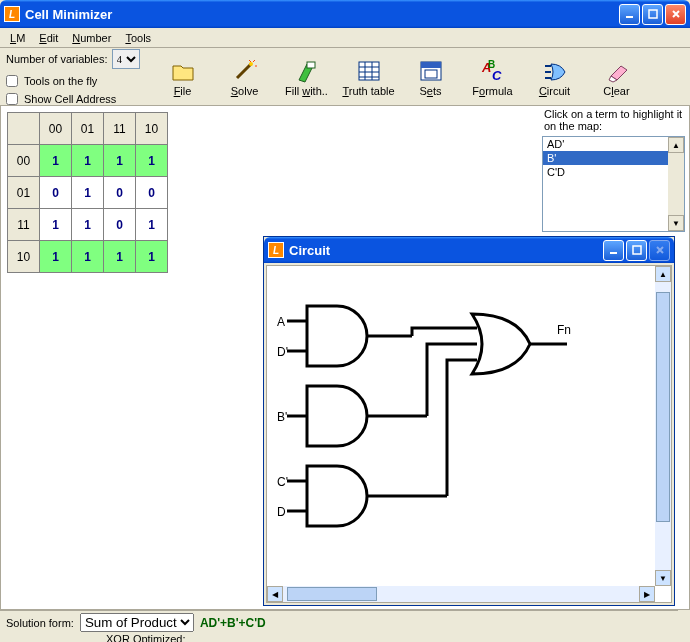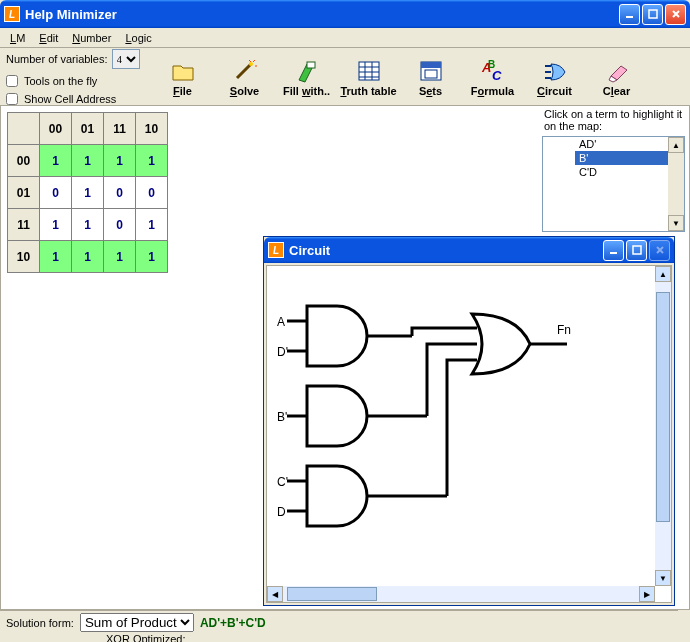--- a/index.html
+++ b/index.html
@@ -87,21 +87,21 @@
     flex-direction: column;
     align-items: center;
     justify-content: center;
     font-size: 11px;
     cursor: default;
   }
   .toolbtn .ticon {
     width: 30px; height: 28px;
     display:flex; align-items:center; justify-content:center;
   }
-  .toolbtn .tlabel { white-space:nowrap;font-weight:bold; }
+  .toolbtn .tlabel { white-space:nowrap; }
   .toolbtn .tlabel span.fl { text-decoration: underline; }
   
   .main {
     position: relative;
     height: 504px;
     background: white;
     border: 1px solid #aca899;
     border-top: none;
     display:flex;
   }
@@ -110,40 +110,40 @@
     margin: 6px 0 0 6px;
   }
   .kmap table { border-collapse: collapse; }
   .kmap th, .kmap td {
     width: 32px; height: 32px;
     border: 1px solid #808080;
     text-align: center;
     font-weight: bold;
     font-size: 12px;
   }
-  .kmap th { background: #ece9d8; font-weight:bold; }
+  .kmap th { background: #ece9d8; font-weight:normal; }
   .kmap th.blank { border:1px solid #808080; background:#ece9d8; }
   .kmap td { background: white; color:#000080; }
   .kmap td.hl { background: #80ff80; }
   
   .terms-panel {
     position: absolute;
     top: 0; right: 4px;
     width: 143px;
     font-size: 11px;
   }
   .terms-panel .hint { margin: 2px 0 4px 2px; }
   .terms-list {
     border: 1px solid #7f9db9;
     background: white;
     height: 96px;
     display:flex;
   }
   .terms-list .items { flex:1; overflow:hidden; }
-  .terms-list .item { padding:1px 4px;margin-left:32px; }
+  .terms-list .item { padding:1px 4px; }
   .terms-list .item.sel { background:#316ac5; color:white; }
   .terms-list .sb {
     width: 16px;
     background:#ece9d8;
     display:flex; flex-direction:column;
   }
   .terms-list .sb .arr {
     height:16px; border:1px solid #aca899;
     display:flex;align-items:center;justify-content:center;
     font-size:8px;
@@ -192,21 +192,21 @@
   }
   .bottombar .row { display:flex; align-items:center; gap:6px; }
   .formula { color: #006000; font-weight:bold; font-size:12px;text-align:right; }
   input[type=checkbox] { margin:0 2px 0 0; width:12px; height:12px; }
 </style>
 </head>
 <body>
 
 <div class="titlebar">
   <div class="appicon">L</div>
-  <div class="title">Help Minimizer</div>
+  <div class="title">Cell Minimizer</div>
   <div class="winbtns">
     <div class="winbtn blue">
       <svg width="10" height="10">
           <rect x="1" y="7" width="7" height="2" fill="white"></rect>
         </svg>
     </div>
     <div class="winbtn blue">
       <svg width="10" height="10">
           <rect x="1" y="1" width="8" height="8" fill="none" stroke="white" stroke-width="1.5"></rect>
         </svg>
@@ -216,21 +216,21 @@
           <path d="M2,2 L8,8 M8,2 L2,8" stroke="white" stroke-width="2"></path>
         </svg>
     </div>
   </div>
 </div>
 
 <div class="menubar">
   <span>LM</span>
   <span>Edit</span>
   <span>Number</span>
-  <span>Logic</span>
+  <span>Tools</span>
 </div>
 
 <div class="toolbar">
   <div class="left-opts">
     <div class="row">
       <span>Number of variables:</span>
       <select>
         <option>4</option>
       </select>
     </div>

